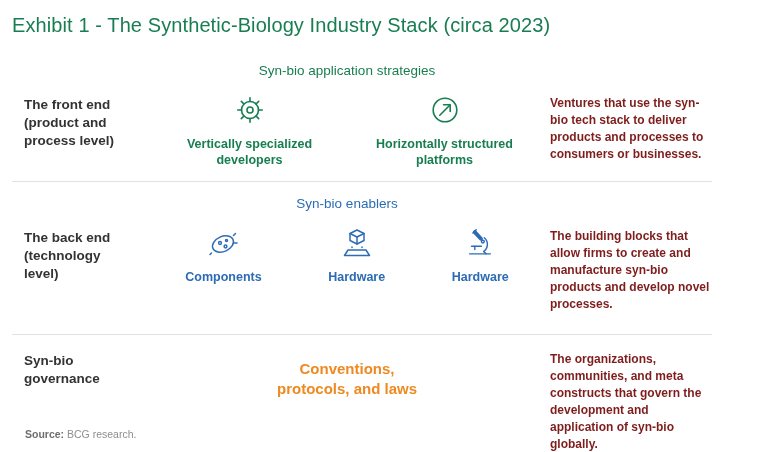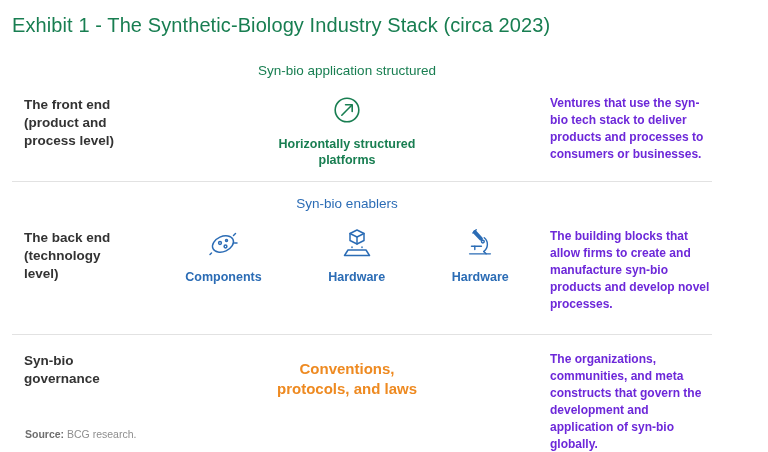--- a/index.html
+++ b/index.html
@@ -73,21 +73,21 @@
   }
 
   .item-label {
     font-size: 12.5px;
     line-height: 1.3;
     max-width: 142px;
   }
 
   .desc {
     font-size: 12px;
-    color: #6d28d9;
+    color: #7f1d1d;
     line-height: 1.42;
     padding-left: 8px;
     max-width: 196px;
     padding-top: 2px;
   }
 
   .divider {
     border: none;
     border-top: 1px solid var(--divider);
     margin: 12px 0 14px 0;
@@ -117,26 +117,43 @@
 </head>
 <body>
 
 <div class="page">
 
   <h1 class="title">Exhibit 1 - The Synthetic-Biology Industry Stack (circa 2023)</h1>
 
   <section>
     <div class="grid">
       <div></div>
-      <div class="heading green">Syn-bio application structured</div>
+      <div class="heading green">Syn-bio application strategies</div>
       <div></div>
     </div>
     <div class="grid row">
       <div class="row-label">The front end (product and process level)</div>
       <div class="items">
+        <div class="item">
+          <span class="icon green">
+            <svg width="34" height="34" viewBox="0 0 36 36" fill="none" stroke="currentColor" stroke-width="1.7" stroke-linecap="round">
+              <circle cx="18" cy="18" r="9"></circle>
+              <circle cx="18" cy="18" r="3.2"></circle>
+              <line x1="18" y1="5" x2="18" y2="9"></line>
+              <line x1="18" y1="27" x2="18" y2="31"></line>
+              <line x1="5" y1="18" x2="9" y2="18"></line>
+              <line x1="27" y1="18" x2="31" y2="18"></line>
+              <line x1="8.8" y1="8.8" x2="11.6" y2="11.6"></line>
+              <line x1="24.4" y1="24.4" x2="27.2" y2="27.2"></line>
+              <line x1="8.8" y1="27.2" x2="11.6" y2="24.4"></line>
+              <line x1="24.4" y1="11.6" x2="27.2" y2="8.8"></line>
+            </svg>
+          </span>
+          <span class="item-label green">Vertically specialized developers</span>
+        </div>
         <div class="item">
           <span class="icon green">
             <svg width="34" height="34" viewBox="0 0 36 36" fill="none" stroke="currentColor" stroke-width="1.7" stroke-linecap="round" stroke-linejoin="round">
               <circle cx="18" cy="18" r="12.5"></circle>
               <line x1="12.5" y1="23.5" x2="23" y2="13"></line>
               <polyline points="16.5,12.5 23.5,12.5 23.5,19.5"></polyline>
             </svg>
           </span>
           <span class="item-label green">Horizontally structured platforms</span>
         </div>

